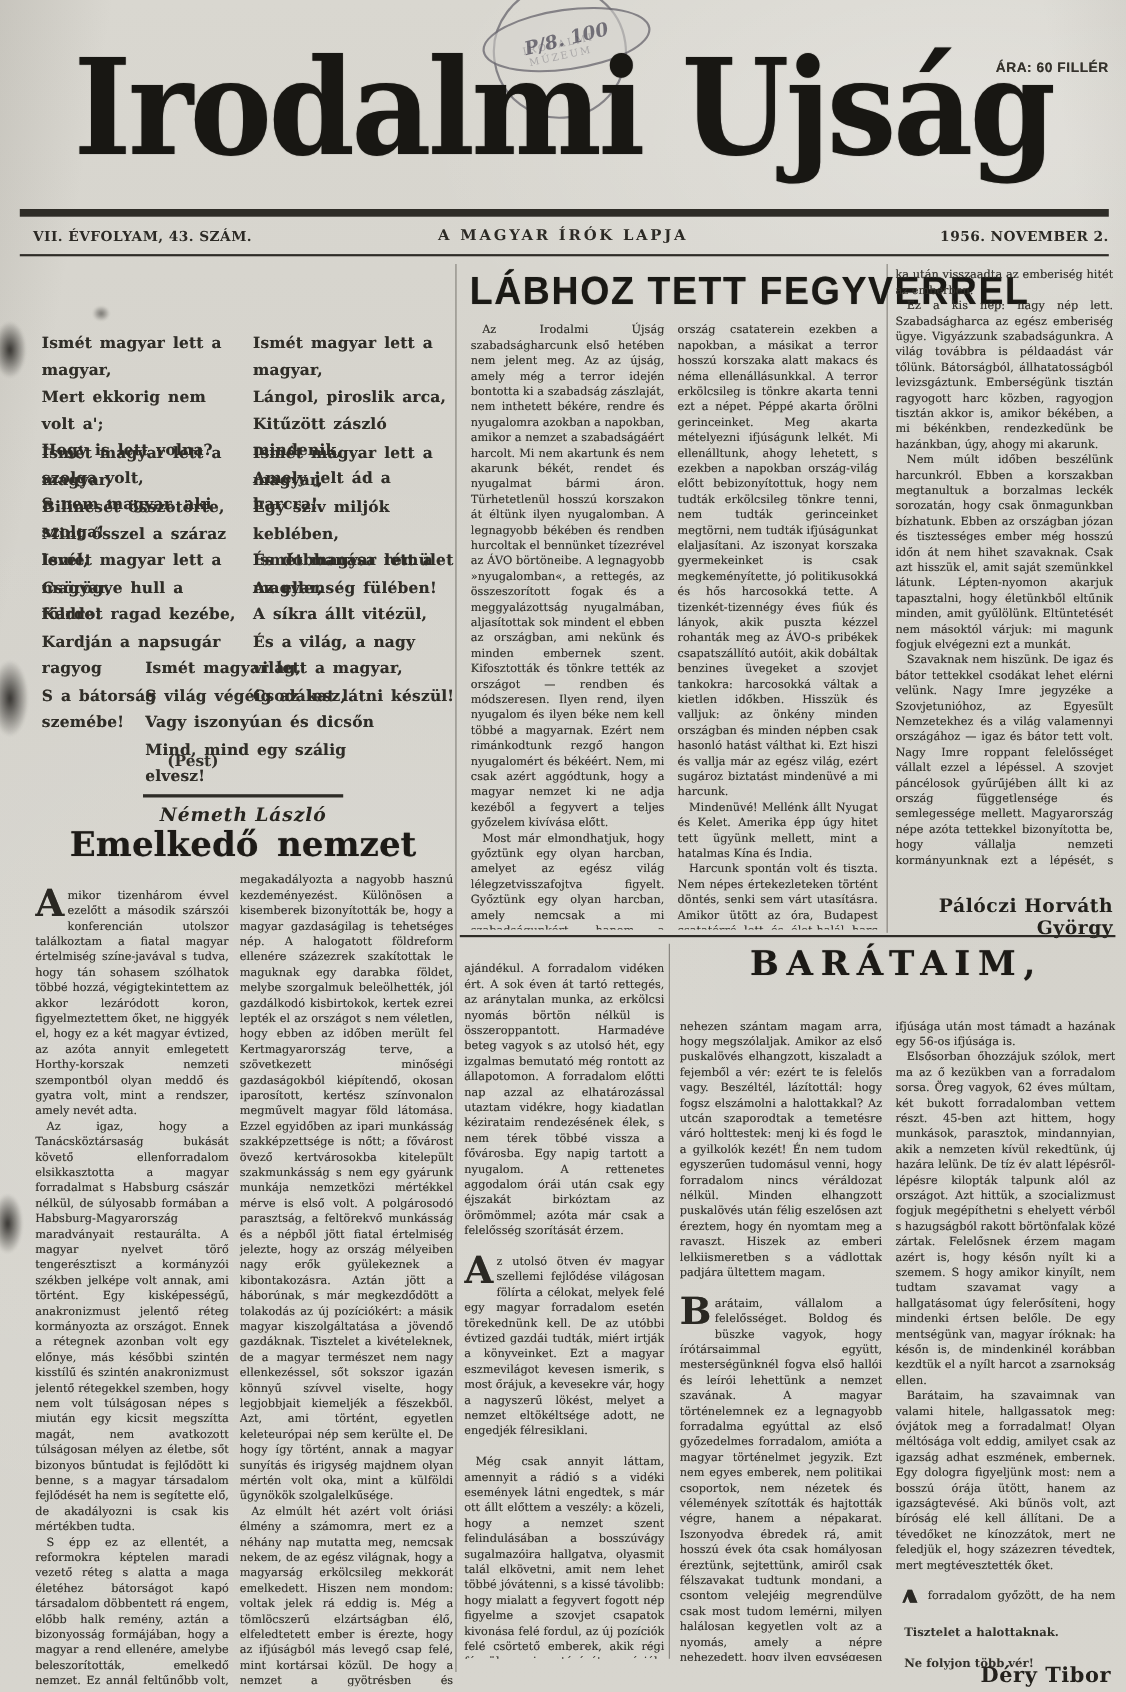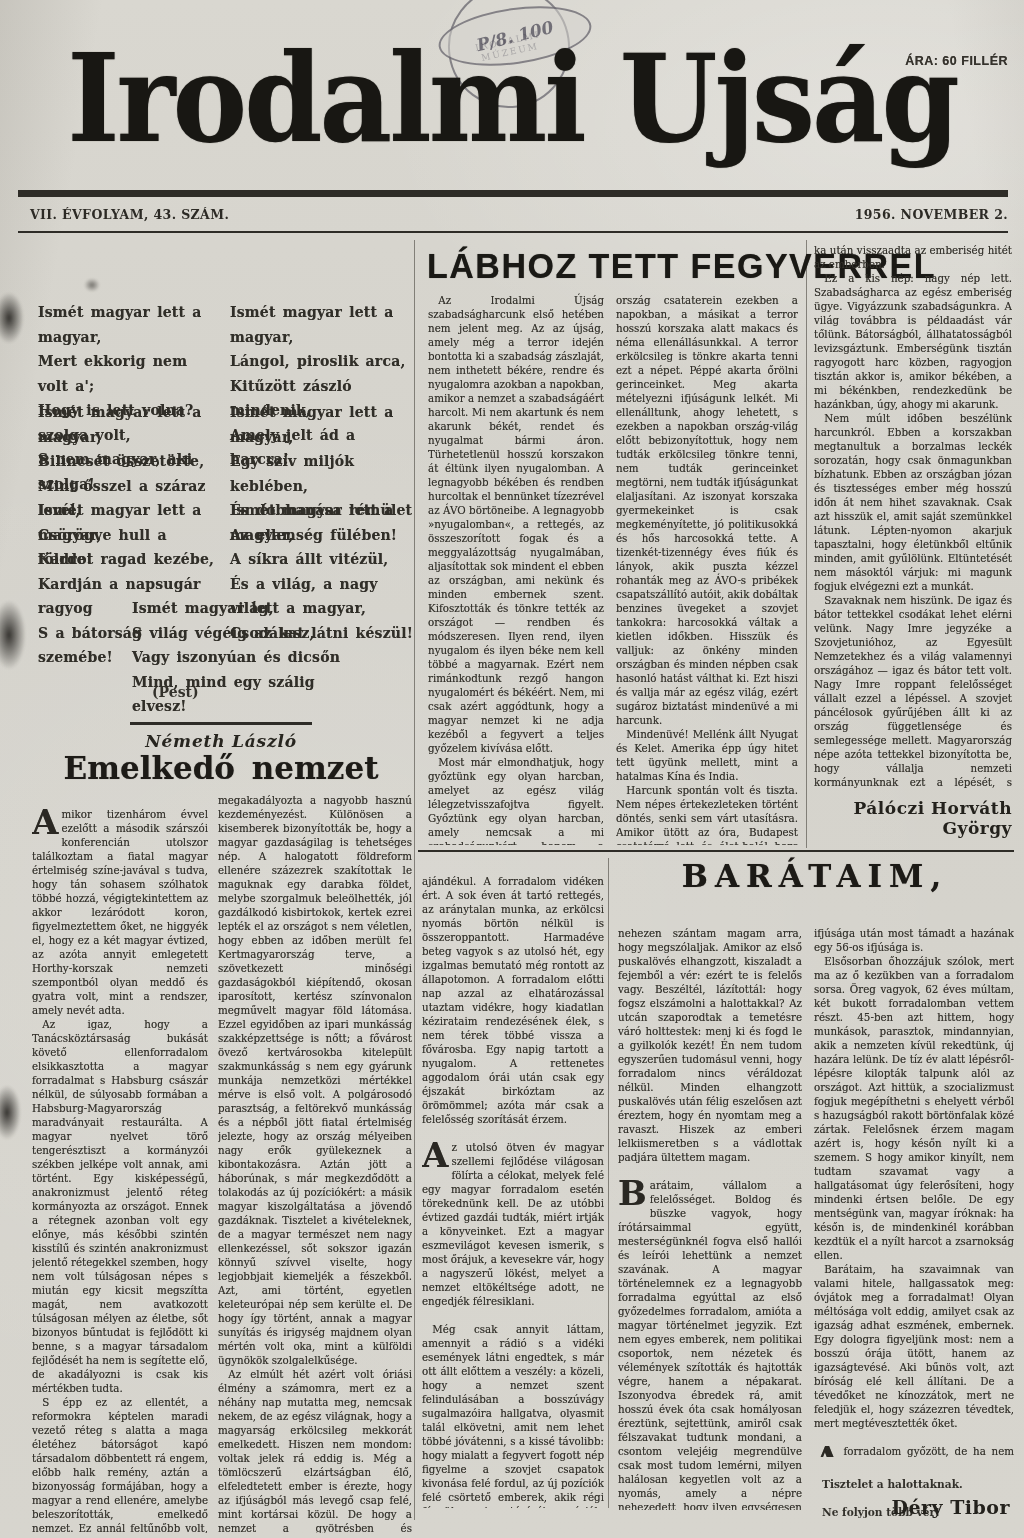--- a/index.html
+++ b/index.html
@@ -38,21 +38,21 @@
   
   .headline1{font-family:"Liberation Sans",sans-serif;font-weight:bold;font-size:34px;
          letter-spacing:1.5px;color:#1a1915;transform:scaleY(1.05);transform-origin:top left;
          text-shadow:0 0 .8px rgba(22,20,16,.6);white-space:nowrap;}
   .col{font-size:10.3px;line-height:14px;text-align:justify;color:#34322c;
        white-space:pre-line;overflow:hidden;
        text-shadow:0 0 .55px rgba(48,45,38,.55);}
   .seg{white-space:pre-line;}
   .dropcap{float:left;font-size:34px;line-height:27px;font-weight:bold;color:#2a2823;
        padding:2px 3px 0 0;}
-  .sig{font-size:17px;font-weight:bold;color:#23211c;text-align:right;letter-spacing:.5px;}
+  .sig{font-size:17px;font-weight:bold;color:#23211c;text-align:right;letter-spacing:.5px;margin-top:16px;}
   .byline2{font-size:17px;font-weight:bold;text-align:center;color:#27251f;letter-spacing:.8px;}
   .title2{font-size:31px;font-weight:bold;text-align:center;color:#1d1b17;word-spacing:6px;
        text-shadow:0 0 .8px rgba(25,22,18,.5);}
   .headline3{font-size:31px;font-weight:bold;text-align:center;color:#1c1a16;letter-spacing:7px;
        text-shadow:0 0 .8px rgba(25,22,18,.55);}
   .closing{font-size:10.6px;font-weight:bold;color:#32302a;}
   .vrule{width:1px;background:rgba(60,57,50,.55);}
   .smudge{background:radial-gradient(ellipse at center, rgba(25,23,20,.85), rgba(25,23,20,0) 70%);
        filter:blur(1px);}
 </style>
@@ -73,20 +73,21 @@
   </div>
   <div class="abs stamp" style="left:438px;top:8px;width:150px;height:52px;background:rgba(214,212,205,.55);">
     <span class="stamp-num">P/8. 100</span>
   </div>
 
   <h1 class="abs mast-title" style="left:0;top:28px;margin:0;">Irodalmi Ujság</h1>
 
   <div class="abs rule" style="left:18px;top:190px;width:990px;height:7px;"></div>
 
   <div class="abs dateline" style="left:30px;top:207px;">VII. ÉVFOLYAM, 43. SZÁM.</div>
+  <div class="abs dateline center-line" style="left:0;top:206px;width:1024px;text-align:center;font-size:13.5px;">A MAGYAR ÍRÓK LAPJA</div>
   <div class="abs dateline" style="right:16px;top:207px;">1956. NOVEMBER 2.</div>
 
   <div class="abs rule" style="left:18px;top:231px;width:990px;height:2px;"></div>
 
   <div class="abs vrule" style="left:414px;top:240px;height:1280px;"></div>
   <div class="abs vrule" style="left:806px;top:240px;height:608px;"></div>
   <div class="abs vrule" style="left:608px;top:858px;height:650px;"></div>
 
 
   <div class="abs stanza" style="left:38px;top:300px;width:185px;">Ismét magyar lett a magyar,

